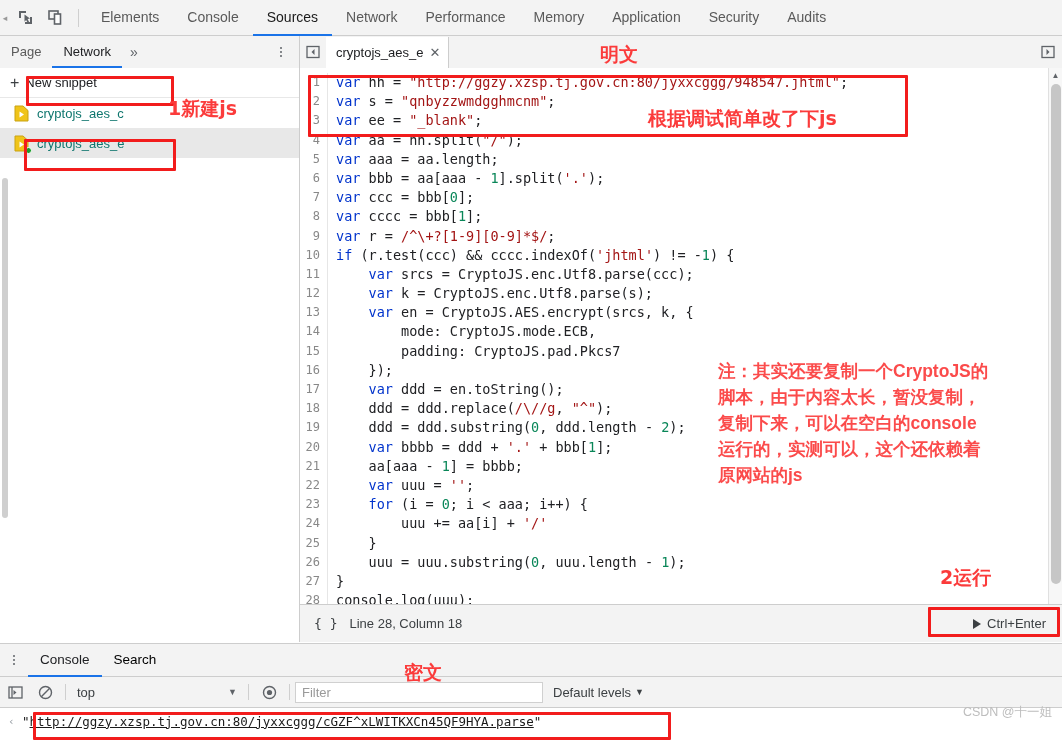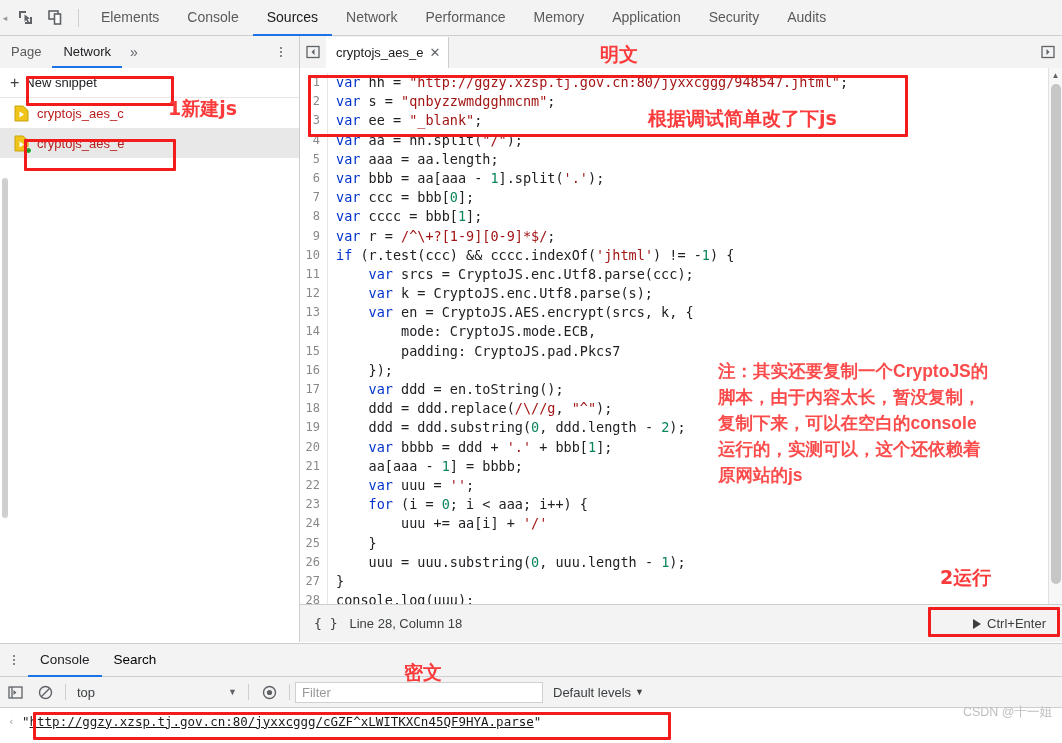--- a/index.html
+++ b/index.html
@@ -119,21 +119,21 @@
     height: 30px; display: flex; align-items: center;
     padding-left: 10px; gap: 6px;
     font-size: 13px; color: #202124;
     border-bottom: 1px solid #e8e8e8;
     cursor: pointer;
   }
   .plus-glyph { font-size: 16px; color: #3c4043; line-height: 1; }
   .snippet-row {
     height: 30px; display: flex; align-items: center;
     padding-left: 14px; gap: 8px;
-    font-size: 13px; color: #b91c1c;
+    font-size: 13px; color: #0f766e;
     cursor: pointer;
   }
   .snippet-row.selected { background: #e8e8e8; }
   .snip-icon { position: relative; width: 15px; height: 17px; flex: none; }
   .snip-dot {
     position: absolute; right: -3px; bottom: -2px;
     width: 7px; height: 7px; border-radius: 50%;
     background: #1e9e2e; border: 1px solid #ffffff;
   }
   .nav-scroll-track {

